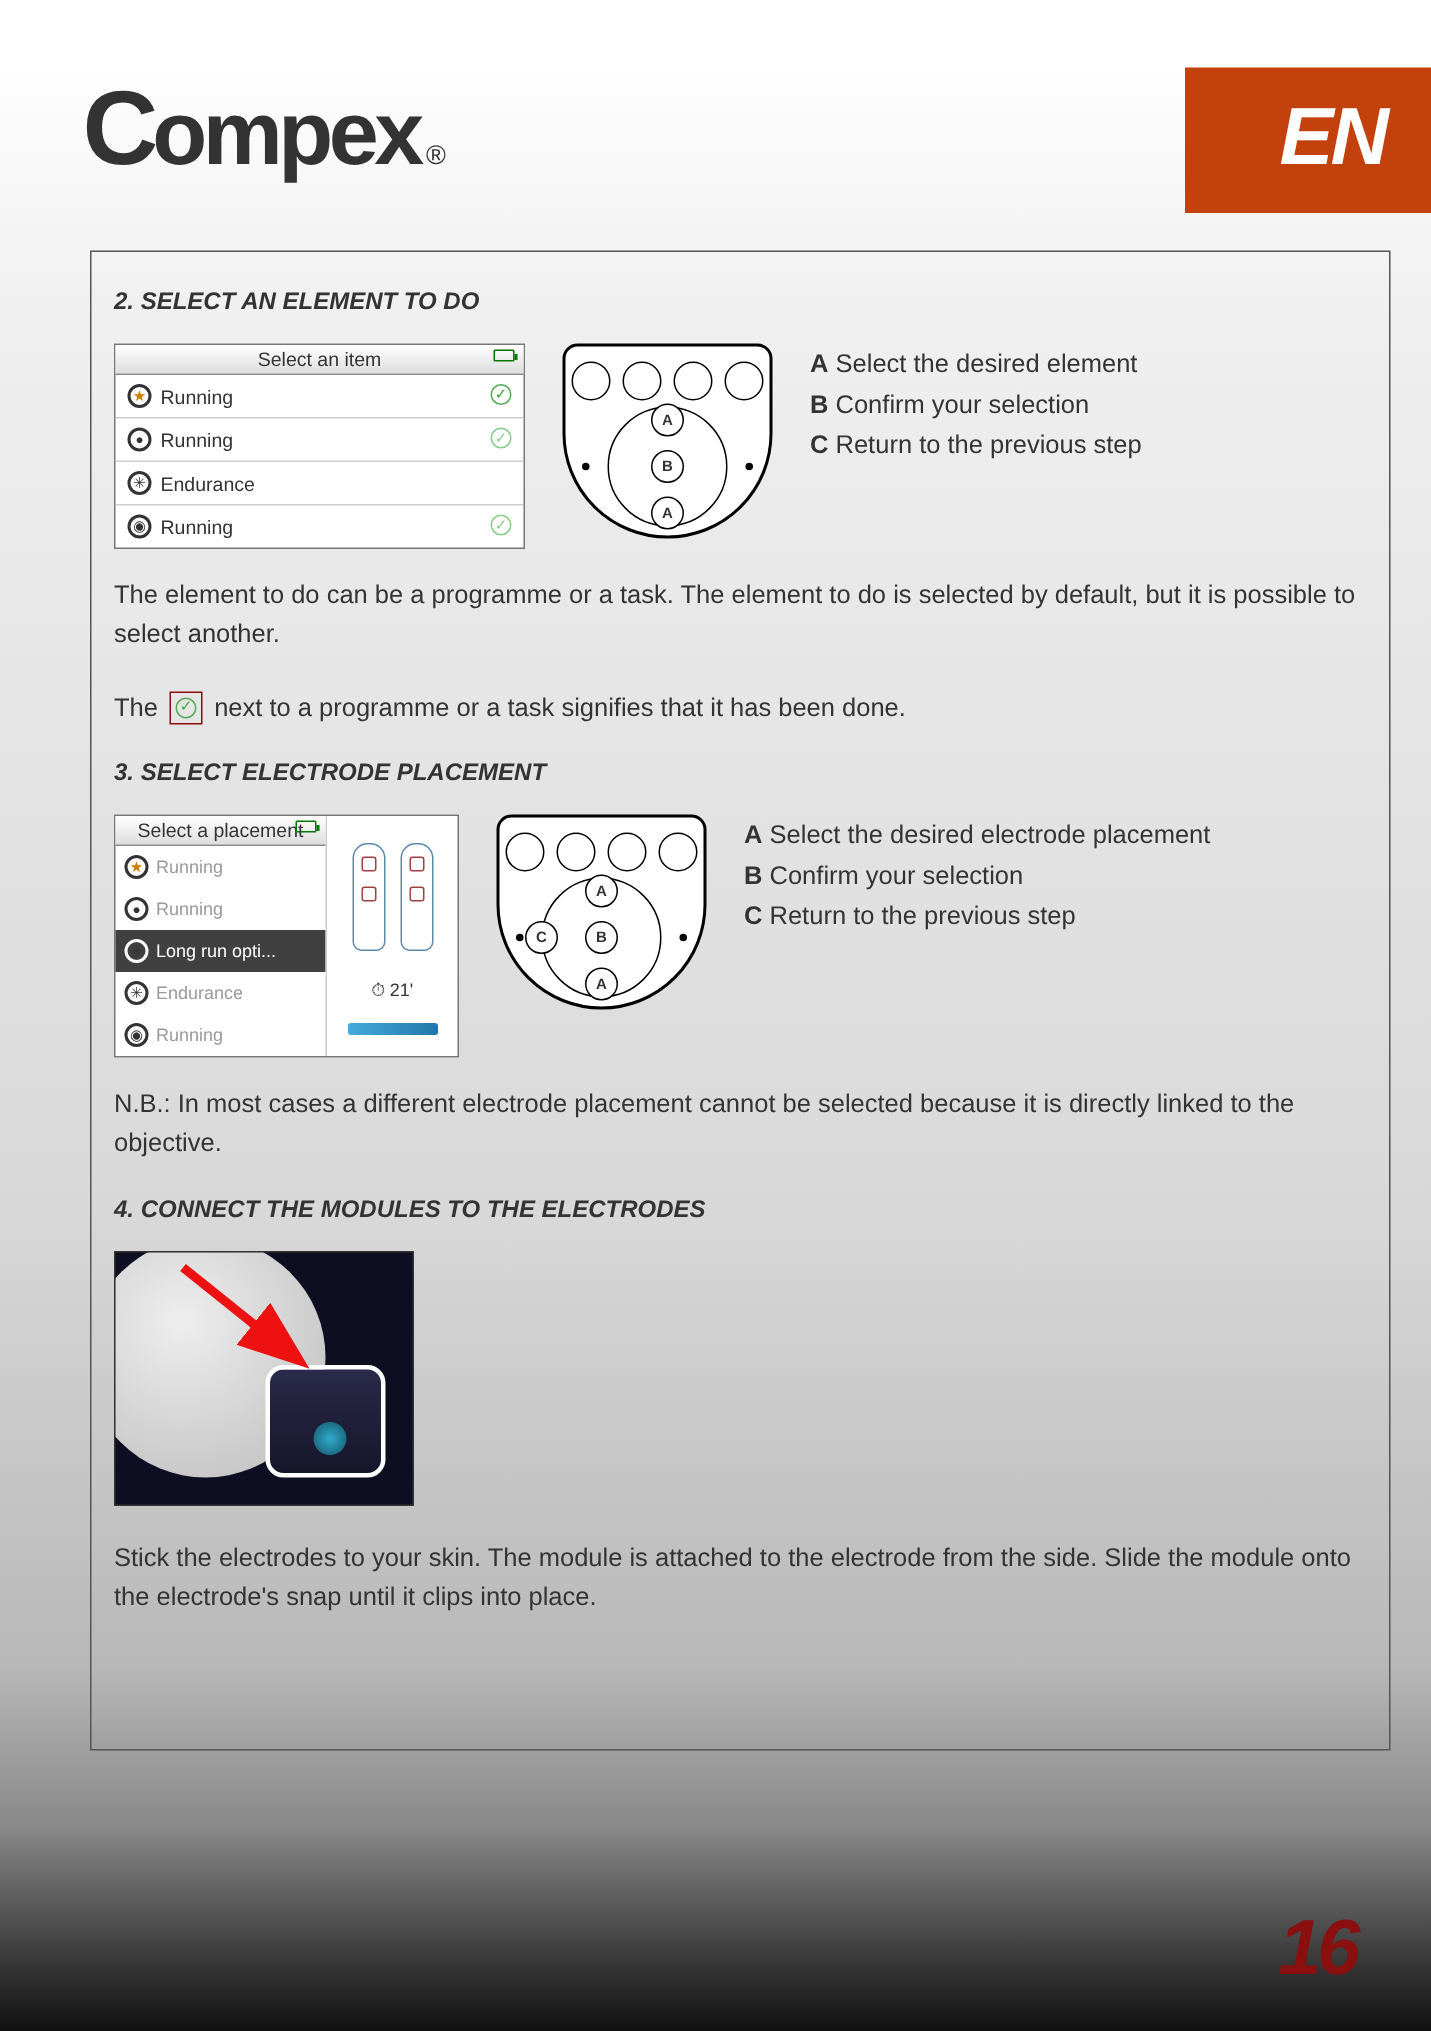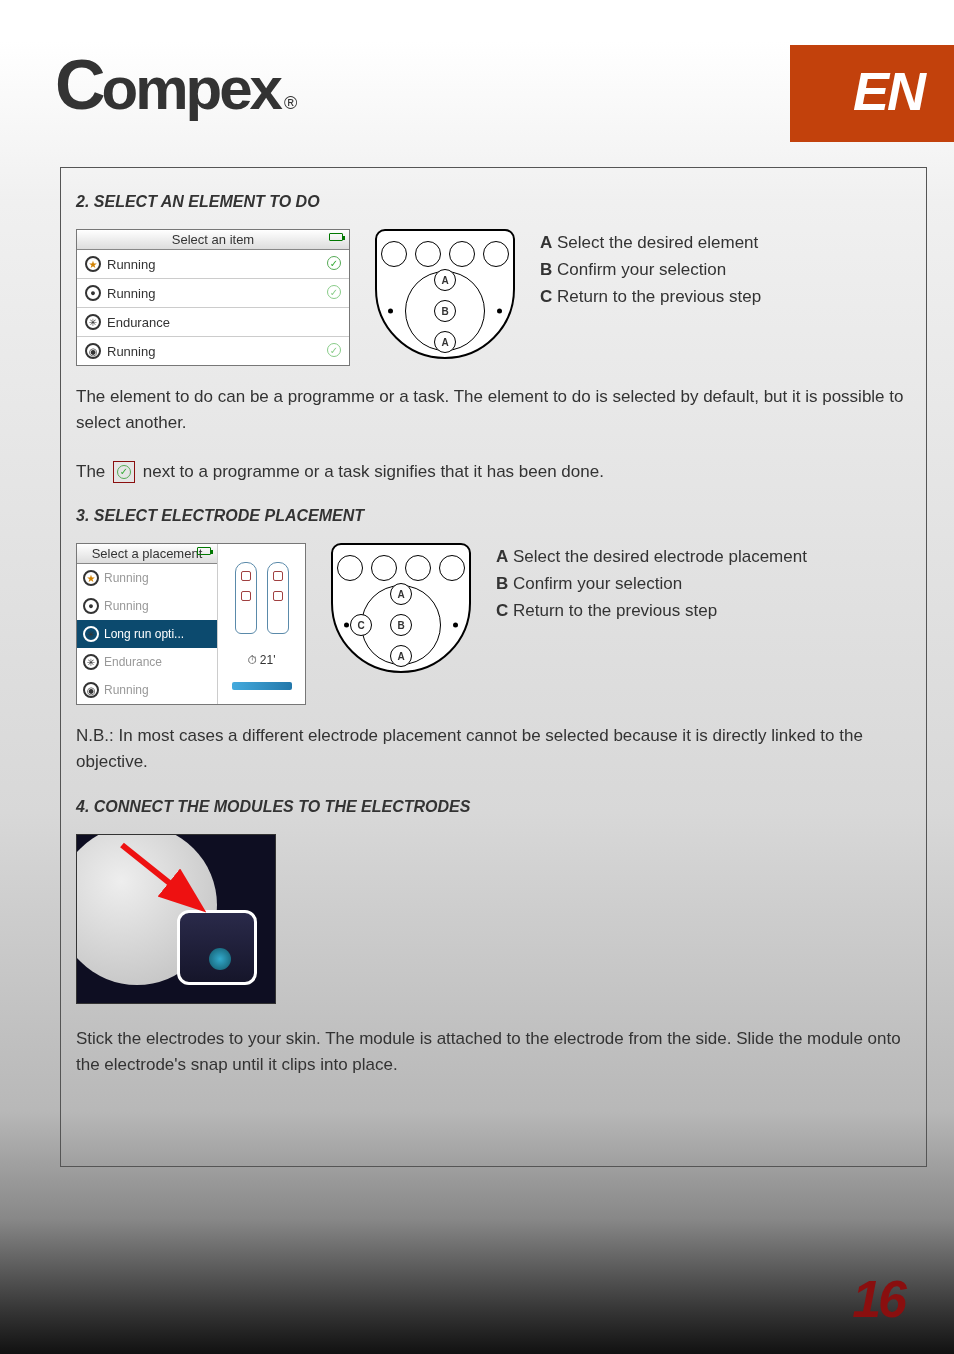--- a/index.html
+++ b/index.html
@@ -50,21 +50,21 @@
   .check-icon { position:absolute; right:8px; top:6px; width:14px; height:14px; border:1px solid #5a5; border-radius:50%; display:flex; align-items:center; justify-content:center; color:#3a3; font-size:10px;}
   .check-icon.green2 { border-color:#8c8; color:#8c8;}
   .bell { position:absolute; right:6px; top:5px;}
   .item.selected { background:#333; color:#fff;}
   .item.selected .sub { font-size:10px; display:block;}
   .item .main { flex:1;}
   .screen2 { width:230px; display:flex;}
   .screen2 .left { flex:1;}
   .screen2 .left .titlebar { background: linear-gradient(to bottom, #fff, #ddd); padding: 2px 8px; text-align:center; border-bottom:1px solid #888; position:relative;}
   .screen2 .item2 { display:flex; align-items:center; padding:6px 6px; gap:5px; font-size:12px;}
-  .screen2 .item2.selected { background:#0c4a6e; color:#fff;}
+  .screen2 .item2.selected { background:#404040; color:#fff;}
   .screen2 .right { width:88px; border-left:1px solid #ccc; display:flex; flex-direction:column; align-items:center; justify-content:space-around; padding:6px 2px;}
   .legs { width:70px; height:80px; position:relative;}
   .leg { position:absolute; width:22px; height:72px; border:1px solid #5a8aaa; border-radius:10px 10px 6px 6px; top:4px;}
   .leg.l{left:8px;} .leg.r{right:8px;}
   .pad { position:absolute; width:10px; height:10px; border:1px solid #a04040; border-radius:2px;}
   .timer { font-size:12px; color:#333; display:flex; align-items:center; gap:3px;}
   .device {
     width: 140px; height: 130px; border:2px solid #000; border-radius: 10px 10px 70px 70px; padding: 10px 8px 6px 8px; background:#fff; display:flex; flex-direction:column; align-items:center; justify-content:flex-start;
   }
   .device .top-btns { display:flex; gap:8px; margin-bottom: 4px;}

